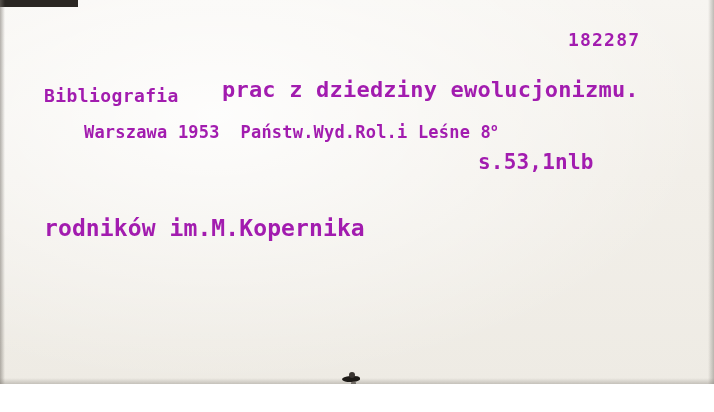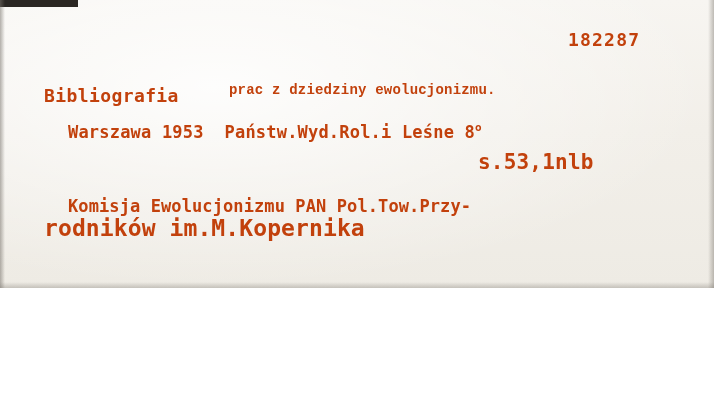--- a/index.html
+++ b/index.html
@@ -3,25 +3,25 @@
 <meta charset="utf-8">
 <style>
   html, body {
     margin: 0;
     padding: 0;
     background: #ffffff;
   }
   #card {
     position: relative;
     width: 714px;
-    height: 288px;
+    height: 384px;
     background: #f4f2ee;
     overflow: hidden;
     font-family: "DejaVu Sans Mono", monospace;
-    color: #c2410c;
+    color: #a21caf;
   }
   
   #paper-texture {
     position: absolute;
     inset: 0;
     background:
       radial-gradient(ellipse at 30% 30%, rgba(255,255,255,0.85) 0%, rgba(255,255,255,0.0) 70%),
       linear-gradient(180deg, #f7f5f1 0%, #f2efe9 45%, #eeebe4 100%);
     pointer-events: none;
   }
@@ -104,28 +104,27 @@
     font-size: 18px;
     letter-spacing: 1.2px;
   }
   #title-line {
     left: 44px;
     top: 54px;
     font-size: 18px;
     margin-top: 32px;
   }
   #subtitle-line {
-    left: 229px;
+    left: 222px;
     top: 80px;
-    font-size: 14px;
+    font-size: 22px;
     letter-spacing: 0.2px;
-    font-family: Liberation Mono, monospace;
   }
   #imprint-line {
-    left: 68px;
+    left: 84px;
     top: 118px;
     font-size: 17px;
     letter-spacing: 0.2px;
   }
   #imprint-line .sup {
     font-size: 11px;
     vertical-align: super;
     letter-spacing: 0;
   }
   #extent-line {
@@ -161,21 +160,20 @@
   <div class="line" id="accession-number">182287</div>
 
   <div class="line" id="title-line">Bibliografia</div>
 
   <div class="line" id="subtitle-line">prac z dziedziny ewolucjonizmu.</div>
 
   <div class="line" id="imprint-line"><span>Warszawa 1953  Państw.Wyd.Rol.i Leśne 8</span><span class="sup">o</span></div>
 
   <div class="line" id="extent-line">s.53,1nlb</div>
 
-  <div class="line" id="issuer-line-1">Komisja Ewolucjonizmu PAN Pol.Tow.Przy-</div>
 
   <div class="line" id="issuer-line-2">rodników im.M.Kopernika</div>
 
   <div id="bottom-blot">
     <div class="b1"></div>
     <div class="b2"></div>
     <div class="b3"></div>
   </div>
 
 </div>

